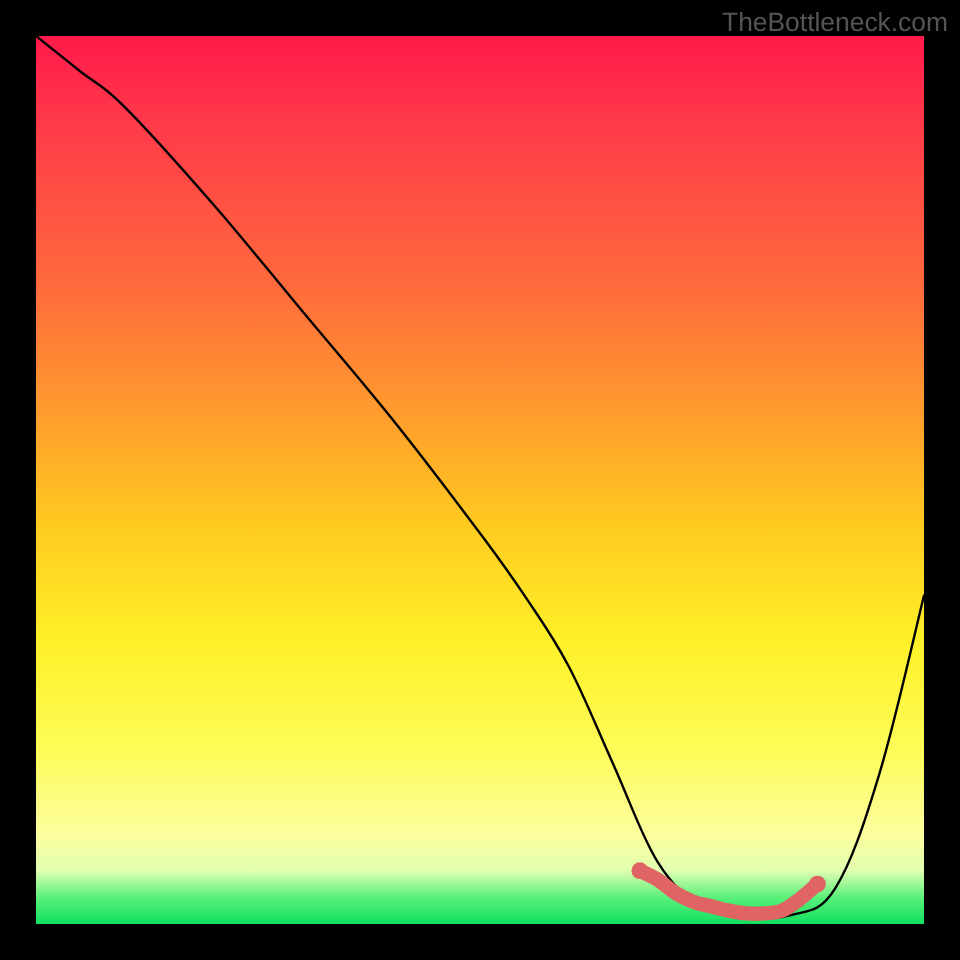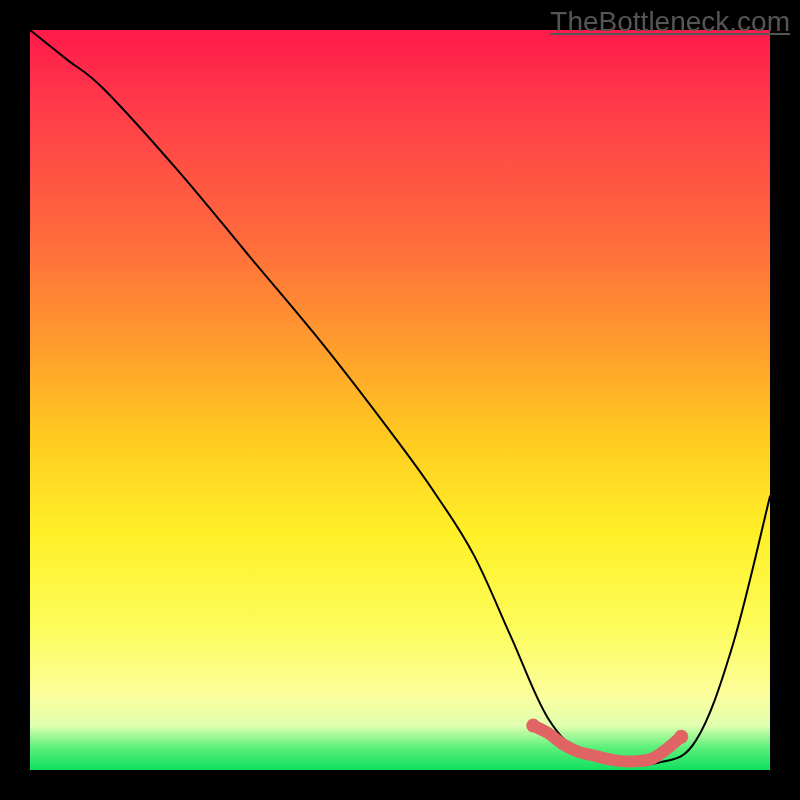--- a/index.html
+++ b/index.html
@@ -10,23 +10,22 @@
     background: #000;
     position: relative;
     overflow: hidden;
   }
   .watermark {
     position: absolute;
     top: 6px;
     right: 10px;
     color: #555558;
     font-family: Arial, Helvetica, sans-serif;
-    font-size: 28px;
+    font-size: 22px;
     z-index: 10;
-    text-decoration: underline;
   }
   .plot-area {
     position: absolute;
     left: 30px;
     top: 30px;
     width: 740px;
     height: 740px;
   }
   .gradient-bg {
     position: absolute;

